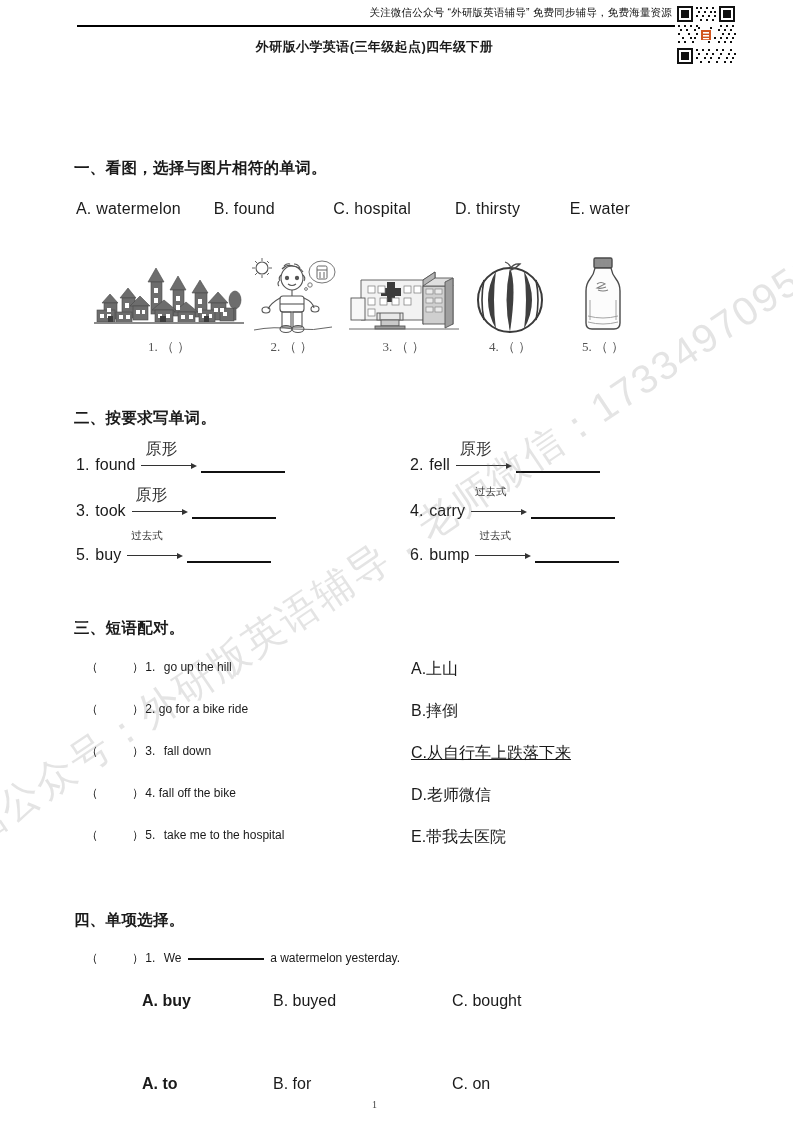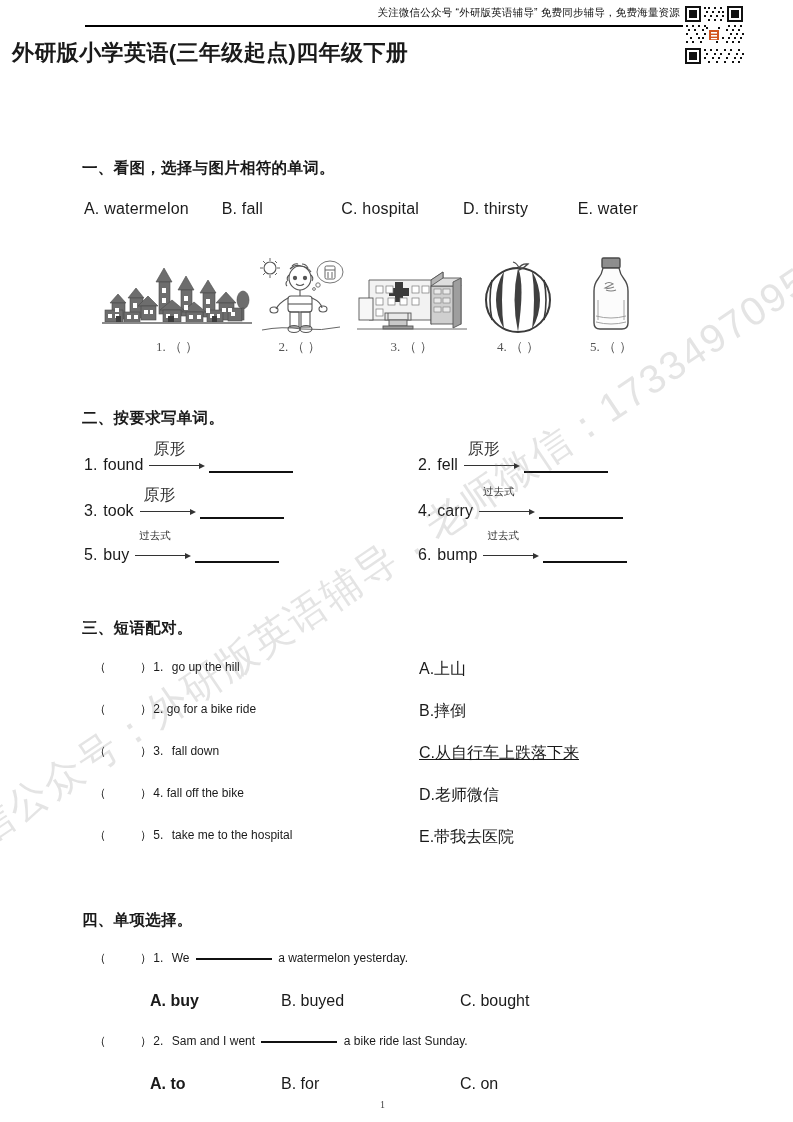--- a/index.html
+++ b/index.html
@@ -47,39 +47,39 @@
     height: 62px;
     background: #fff;
   }
   .qr svg { display: block; }
 
   
   .doc-title {
     position: absolute;
     top: 38px;
     left: 0; right: 0;
-    text-align: left;
-    font-size: 22px;
+    text-align: center;
+    font-size: 13px;
     font-weight: bold;
     letter-spacing: 0.4px;
   }
   .doc-subtitle {
     position: absolute;
     top: 74px;
     left: 0; right: 0;
     text-align: center;
     font-size: 17px;
     font-weight: bold;
     letter-spacing: 0.3px;
   }
 
   
   .page {
     position: absolute;
-    top: 0; left: 12px;
+    top: 0; left: 4px;
     width: 741px;
     height: 1122px;
   }
   .sec-title {
     position: absolute;
     left: 70px;
     font-size: 15.5px;
     font-weight: bold;
     letter-spacing: 0.3px;
   }
@@ -334,21 +334,21 @@
       </svg>
     </div>
   </div>
 
   <div class="doc-title">外研版小学英语(三年级起点)四年级下册</div>
 
   <div class="sec-title" style="top:158px;">一、看图，选择与图片相符的单词。</div>
 
   <div class="word-row" style="top:200px;">
     <span class="opt" style="width:133px;">A. watermelon</span>
-    <span class="opt" style="width:115px;">B. fall</span>
+    <span class="opt" style="width:115px;">B. found</span>
     <span class="opt" style="width:117px;">C. hospital</span>
     <span class="opt" style="width:110px;">D. thirsty</span>
     <span class="opt">E. water</span>
   </div>
 
   <div class="pic-strip">
 
     <div class="pic-cell" style="left:0px; width:180px;">
       <div class="pic-art">
         <svg width="150" height="72" viewBox="0 0 150 72">
@@ -678,27 +678,20 @@
     <span class="inline-blank"></span>
     <span class="q-en">a watermelon yesterday.</span>
   </div>
 
   <div class="opt-row" style="left:138px; top:992px; width:520px;">
     <span class="opt-a" style="left:0;">A. buy</span>
     <span class="opt-b" style="left:131px;">B. buyed</span>
     <span class="opt-c" style="left:310px;">C. bought</span>
   </div>
 
-  <div class="q-row" style="left:82px; top:1033px;">
-    <span class="paren"><span class="p-l">（</span><span>）</span></span>
-    <span class="q-en">2.</span>
-    <span class="q-en" style="margin-left:5px;">Sam and I went</span>
-    <span class="inline-blank"></span>
-    <span class="q-en">a bike ride last Sunday.</span>
-  </div>
 
   <div class="opt-row" style="left:138px; top:1075px; width:520px;">
     <span class="opt-a" style="left:0;">A. to</span>
     <span class="opt-b" style="left:131px;">B. for</span>
     <span class="opt-c" style="left:310px;">C. on</span>
   </div>
 
   <div class="page-num">1</div>
 
   <div class="watermark">微信公众号：外研版英语辅导，老师微信：17334970958</div>

